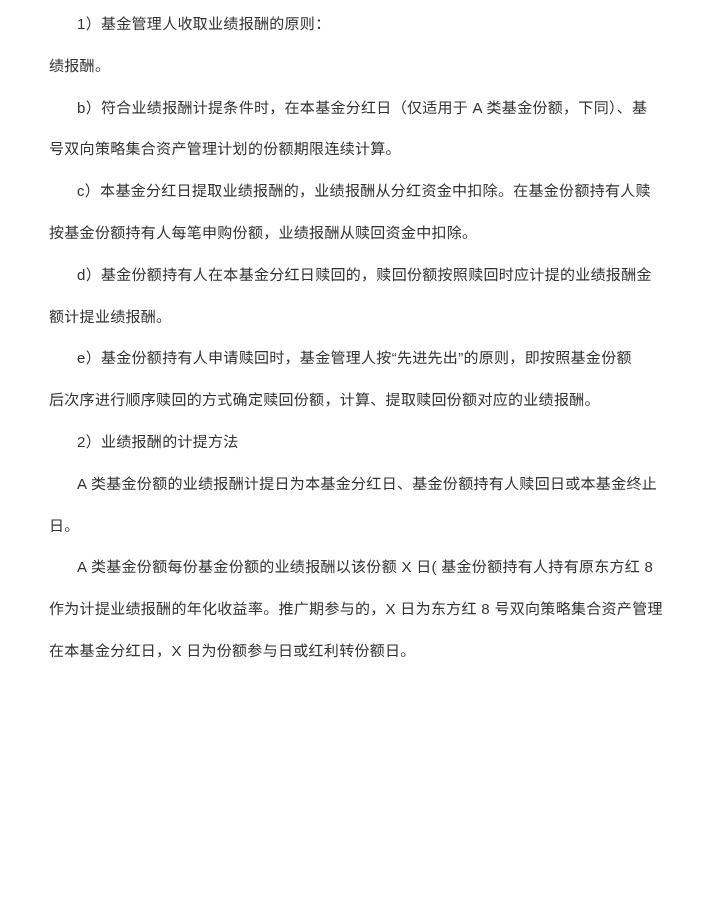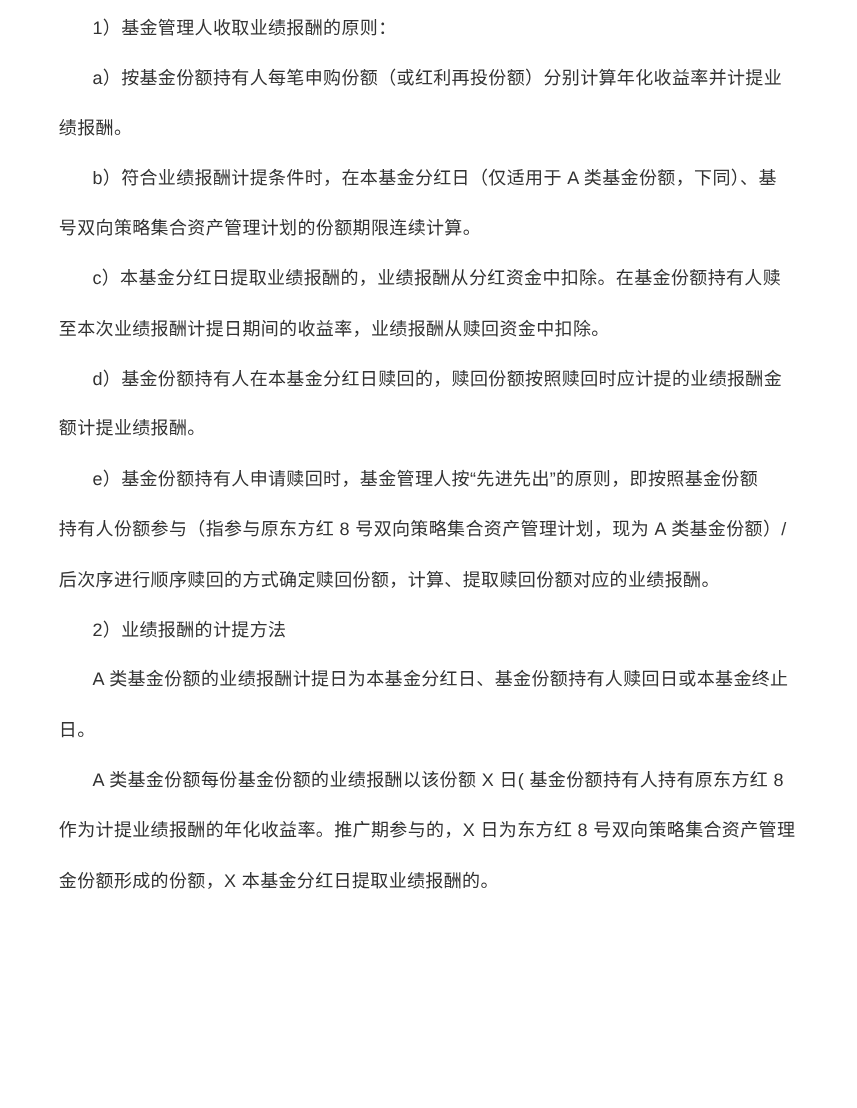--- a/index.html
+++ b/index.html
@@ -33,31 +33,29 @@
   .line.indent {
     padding-left: 28px;
   }
 </style>
 </head>
 <body>
 
 <div class="page">
   <div class="text-block">
     <div class="line indent">1）基金管理人收取业绩报酬的原则：</div>
-    <div class="line indent">a）按基金份额持有人每笔申购份额（或红利再投份额）分别计算年化收益率并计提业</div>
     <div class="line">绩报酬。</div>
     <div class="line indent">b）符合业绩报酬计提条件时，在本基金分红日（仅适用于 A 类基金份额，下同）、基</div>
     <div class="line">号双向策略集合资产管理计划的份额期限连续计算。</div>
     <div class="line indent">c）本基金分红日提取业绩报酬的，业绩报酬从分红资金中扣除。在基金份额持有人赎</div>
-    <div class="line">至本次业绩报酬计提日期间的收益率，业绩报酬从赎回资金中扣除。</div>
+    <div class="line">按基金份额持有人每笔申购份额，业绩报酬从赎回资金中扣除。</div>
     <div class="line indent">d）基金份额持有人在本基金分红日赎回的，赎回份额按照赎回时应计提的业绩报酬金</div>
     <div class="line">额计提业绩报酬。</div>
     <div class="line indent">e）基金份额持有人申请赎回时，基金管理人按“先进先出”的原则，即按照基金份额</div>
-    <div class="line">持有人份额参与（指参与原东方红 8 号双向策略集合资产管理计划，现为 A 类基金份额）/</div>
     <div class="line">后次序进行顺序赎回的方式确定赎回份额，计算、提取赎回份额对应的业绩报酬。</div>
     <div class="line indent">2）业绩报酬的计提方法</div>
     <div class="line indent">A 类基金份额的业绩报酬计提日为本基金分红日、基金份额持有人赎回日或本基金终止</div>
     <div class="line">日。</div>
     <div class="line indent">A 类基金份额每份基金份额的业绩报酬以该份额 X 日( 基金份额持有人持有原东方红 8</div>
     <div class="line">作为计提业绩报酬的年化收益率。推广期参与的，X 日为东方红 8 号双向策略集合资产管理</div>
-    <div class="line">金份额形成的份额，X 本基金分红日提取业绩报酬的。</div>
+    <div class="line">在本基金分红日，X 日为份额参与日或红利转份额日。</div>
   </div>
 </div>
 
 </body></html>

